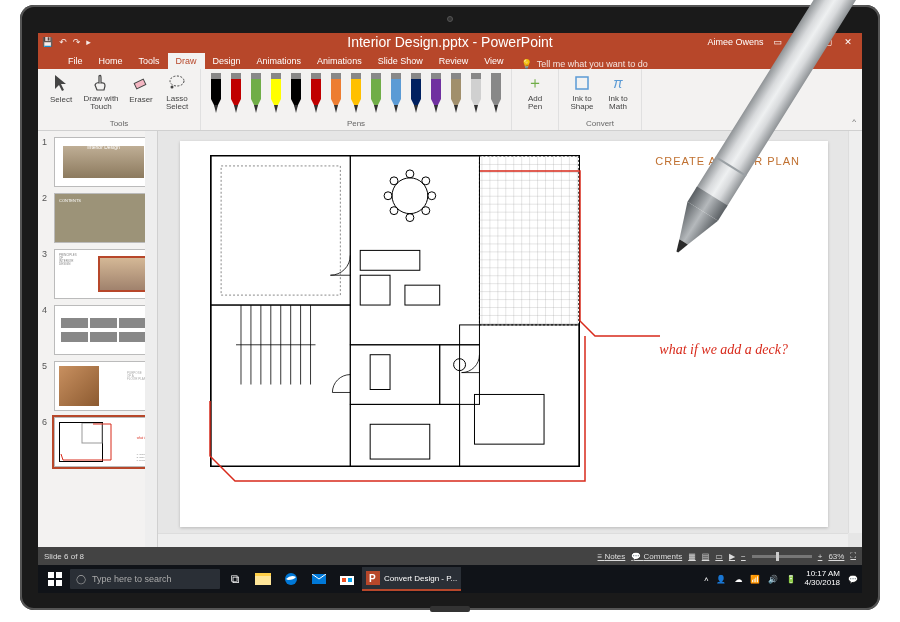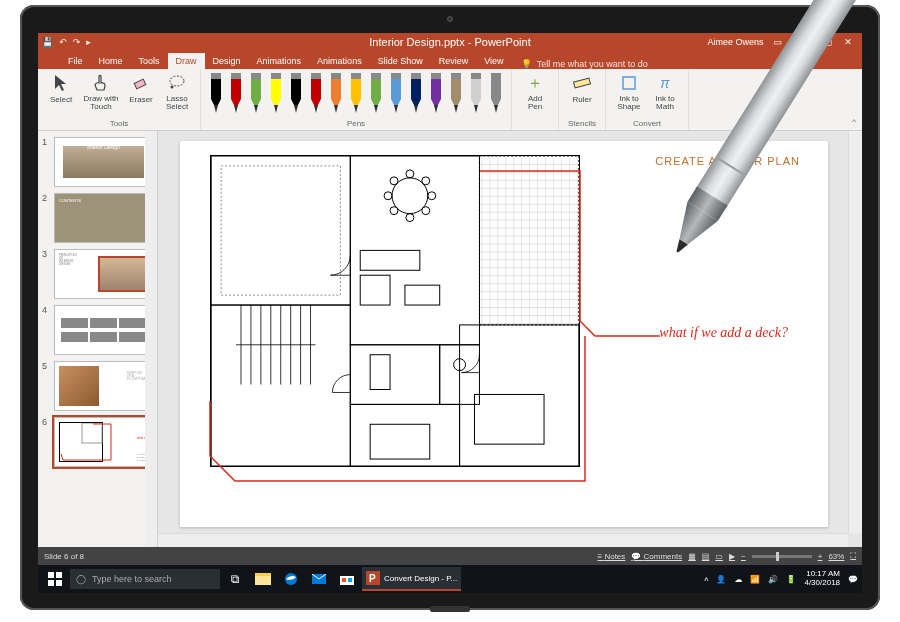--- a/index.html
+++ b/index.html
@@ -8,21 +8,21 @@
   
   .tablet { position: absolute; top: 5px; left: 20px; width: 860px; height: 605px; background: #1a1a1a; border-radius: 14px; padding: 28px 18px 6px 18px; box-shadow: 0 0 0 2px #555 inset; }
   .camera { position: absolute; top: 11px; left: 50%; transform: translateX(-50%); width: 6px; height: 6px; background: #333; border-radius: 50%; border: 1px solid #555; }
   .win-button { position: absolute; bottom: -2px; left: 50%; transform: translateX(-50%); width: 40px; height: 6px; background: #333; border-radius: 2px; }
   .screen { width: 100%; height: 560px; background: #fff; display: flex; flex-direction: column; }
 
   
   .titlebar { height: 18px; background: #b7472a; color: #fff; display: flex; align-items: center; font-size: 9px; padding: 0 4px; position: relative; }
   .titlebar .qat { display: flex; gap: 6px; align-items: center; }
   .titlebar .qat span { opacity: .9; font-size: 9px; }
-  .titlebar .title { position: absolute; left: 50%; transform: translateX(-50%); font-size: 11px; }
+  .titlebar .title { position: absolute; left: 50%; transform: translateX(-50%); font-size: 14px; }
   .titlebar .acct { margin-left: auto; display: flex; gap: 10px; align-items: center; font-size: 9px; }
   .win-ctrl { display: flex; gap: 0; margin-left: 6px; }
   .win-ctrl span { width: 20px; text-align: center; }
 
   
   .tabs { height: 18px; background: #b7472a; display: flex; align-items: flex-end; color: #fff; font-size: 9px; padding-left: 22px; gap: 0; }
   .tabs .tab { padding: 3px 8px; cursor: pointer; }
   .tabs .tab.active { background: #f3f2f1; color: #b7472a; }
   .tell-me { margin-left: 10px; display: flex; align-items: center; gap: 4px; opacity: .85; }
 
@@ -243,33 +243,20 @@
       <div class="rgroup">
         <div class="tools-row">
           <div class="tool-btn">
             <div class="ico" style="font-size:16px;color:#70ad47;">＋</div>
             <span style="text-align:center;line-height:1">Add Pen</span>
           </div>
         </div>
         <div class="lbl">&nbsp;</div>
       </div>
 
-      <div class="rgroup">
-        <div class="tools-row">
-          <div class="tool-btn">
-            <div class="ico">
-              <svg viewBox="0 0 20 20">
-                  <rect x="2" y="7" width="16" height="6" fill="#ffe699" stroke="#444" transform="rotate(-15 10 10)"></rect>
-                </svg>
-            </div>
-            <span>Ruler</span>
-          </div>
-        </div>
-        <div class="lbl">Stencils</div>
-      </div>
 
       <div class="rgroup">
         <div class="tools-row">
           <div class="tool-btn">
             <div class="ico">
               <svg viewBox="0 0 20 20">
                   <rect x="4" y="4" width="12" height="12" fill="none" stroke="#5b9bd5" stroke-width="1.5"></rect>
                 </svg>
             </div>
             <span style="text-align:center;line-height:1">Ink to Shape</span>
@@ -418,21 +405,21 @@
 
               <rect x="10" y="10" width="120" height="130" fill="none" stroke="#888" stroke-dasharray="2 2"></rect>
             </svg>
           </div>
 
           <svg style="position:absolute;top:0;left:0;width:100%;height:100%;pointer-events:none">
             <path class="deck-line" d="M 300 30 L 400 30 L 400 180 L 415 195 L 480 195"></path>
             <path class="deck-line" d="M 405 195 L 405 340 L 55 340 L 30 315 L 30 260"></path>
           </svg>
 
-          <div class="ink" style="top:184px; right:40px;margin-left:28px;">what if we add a deck?</div>
+          <div class="ink" style="top:201px; right:40px;margin-left:28px;">what if we add a deck?</div>
 
         </div>
         <div class="v-scroll"></div>
         <div class="h-scroll"></div>
       </div>
     </div>
 
     <div class="statusbar">
       <span>Slide 6 of 8</span>
       <div class="right">

